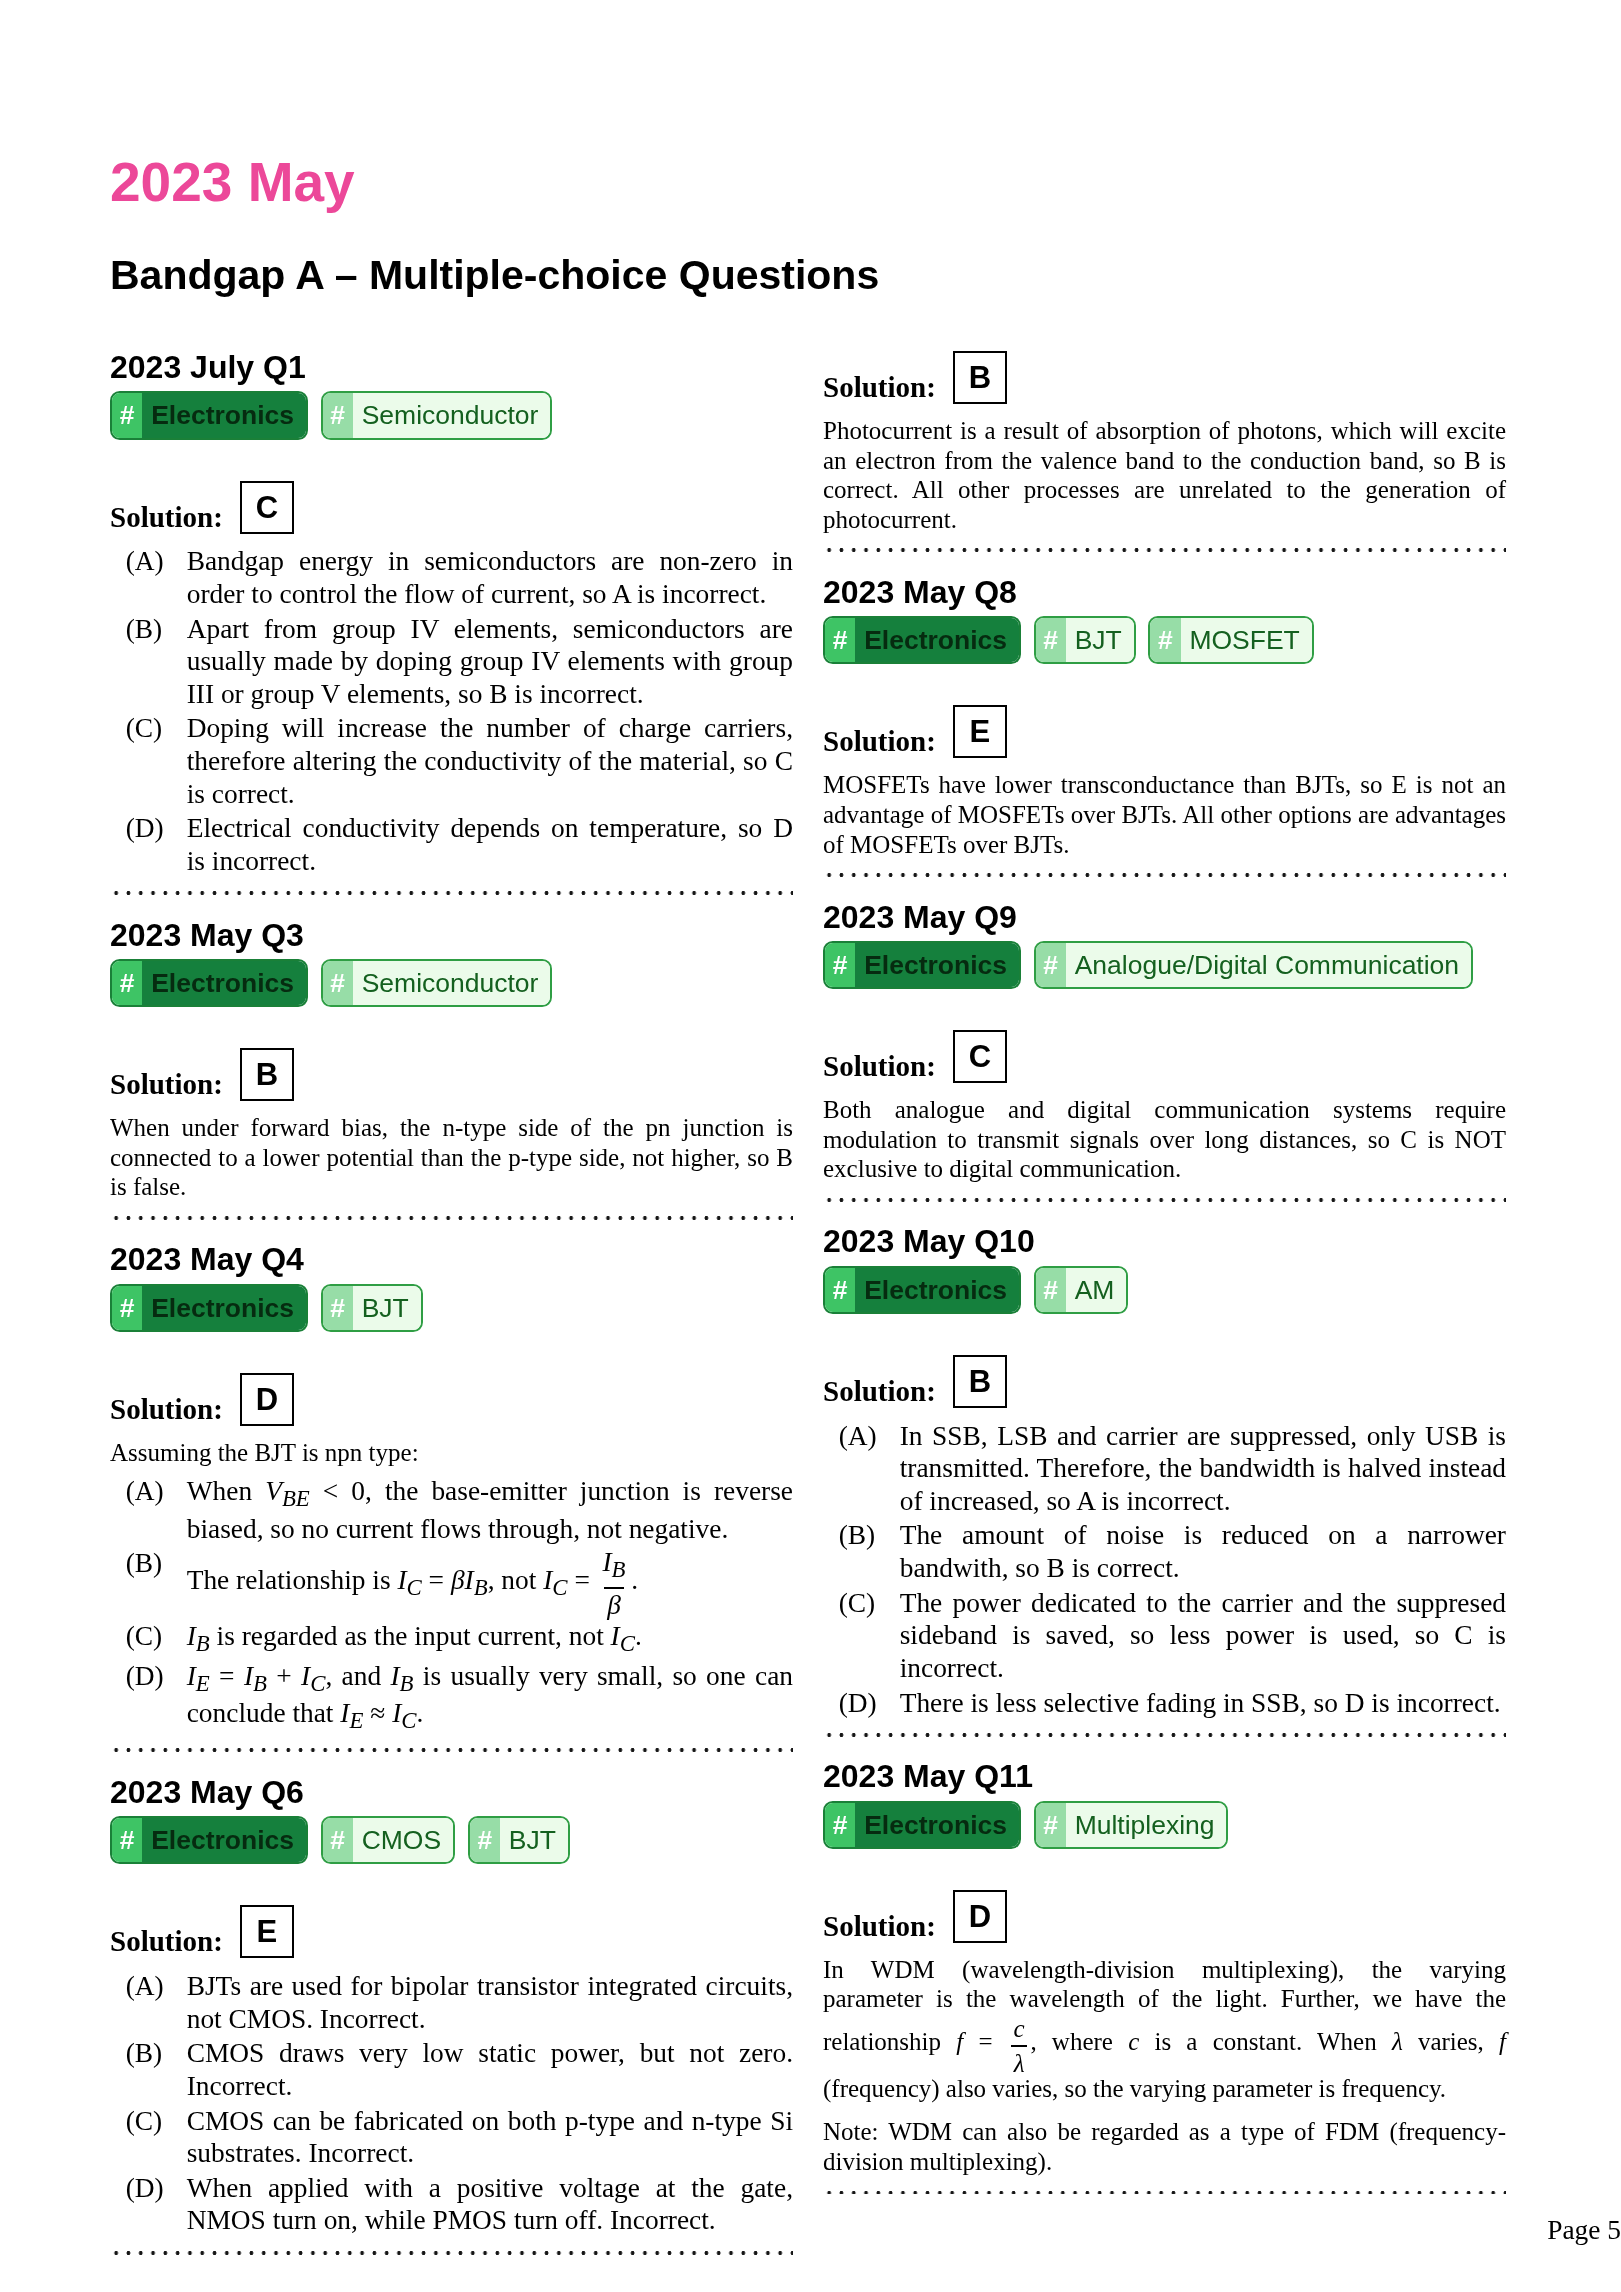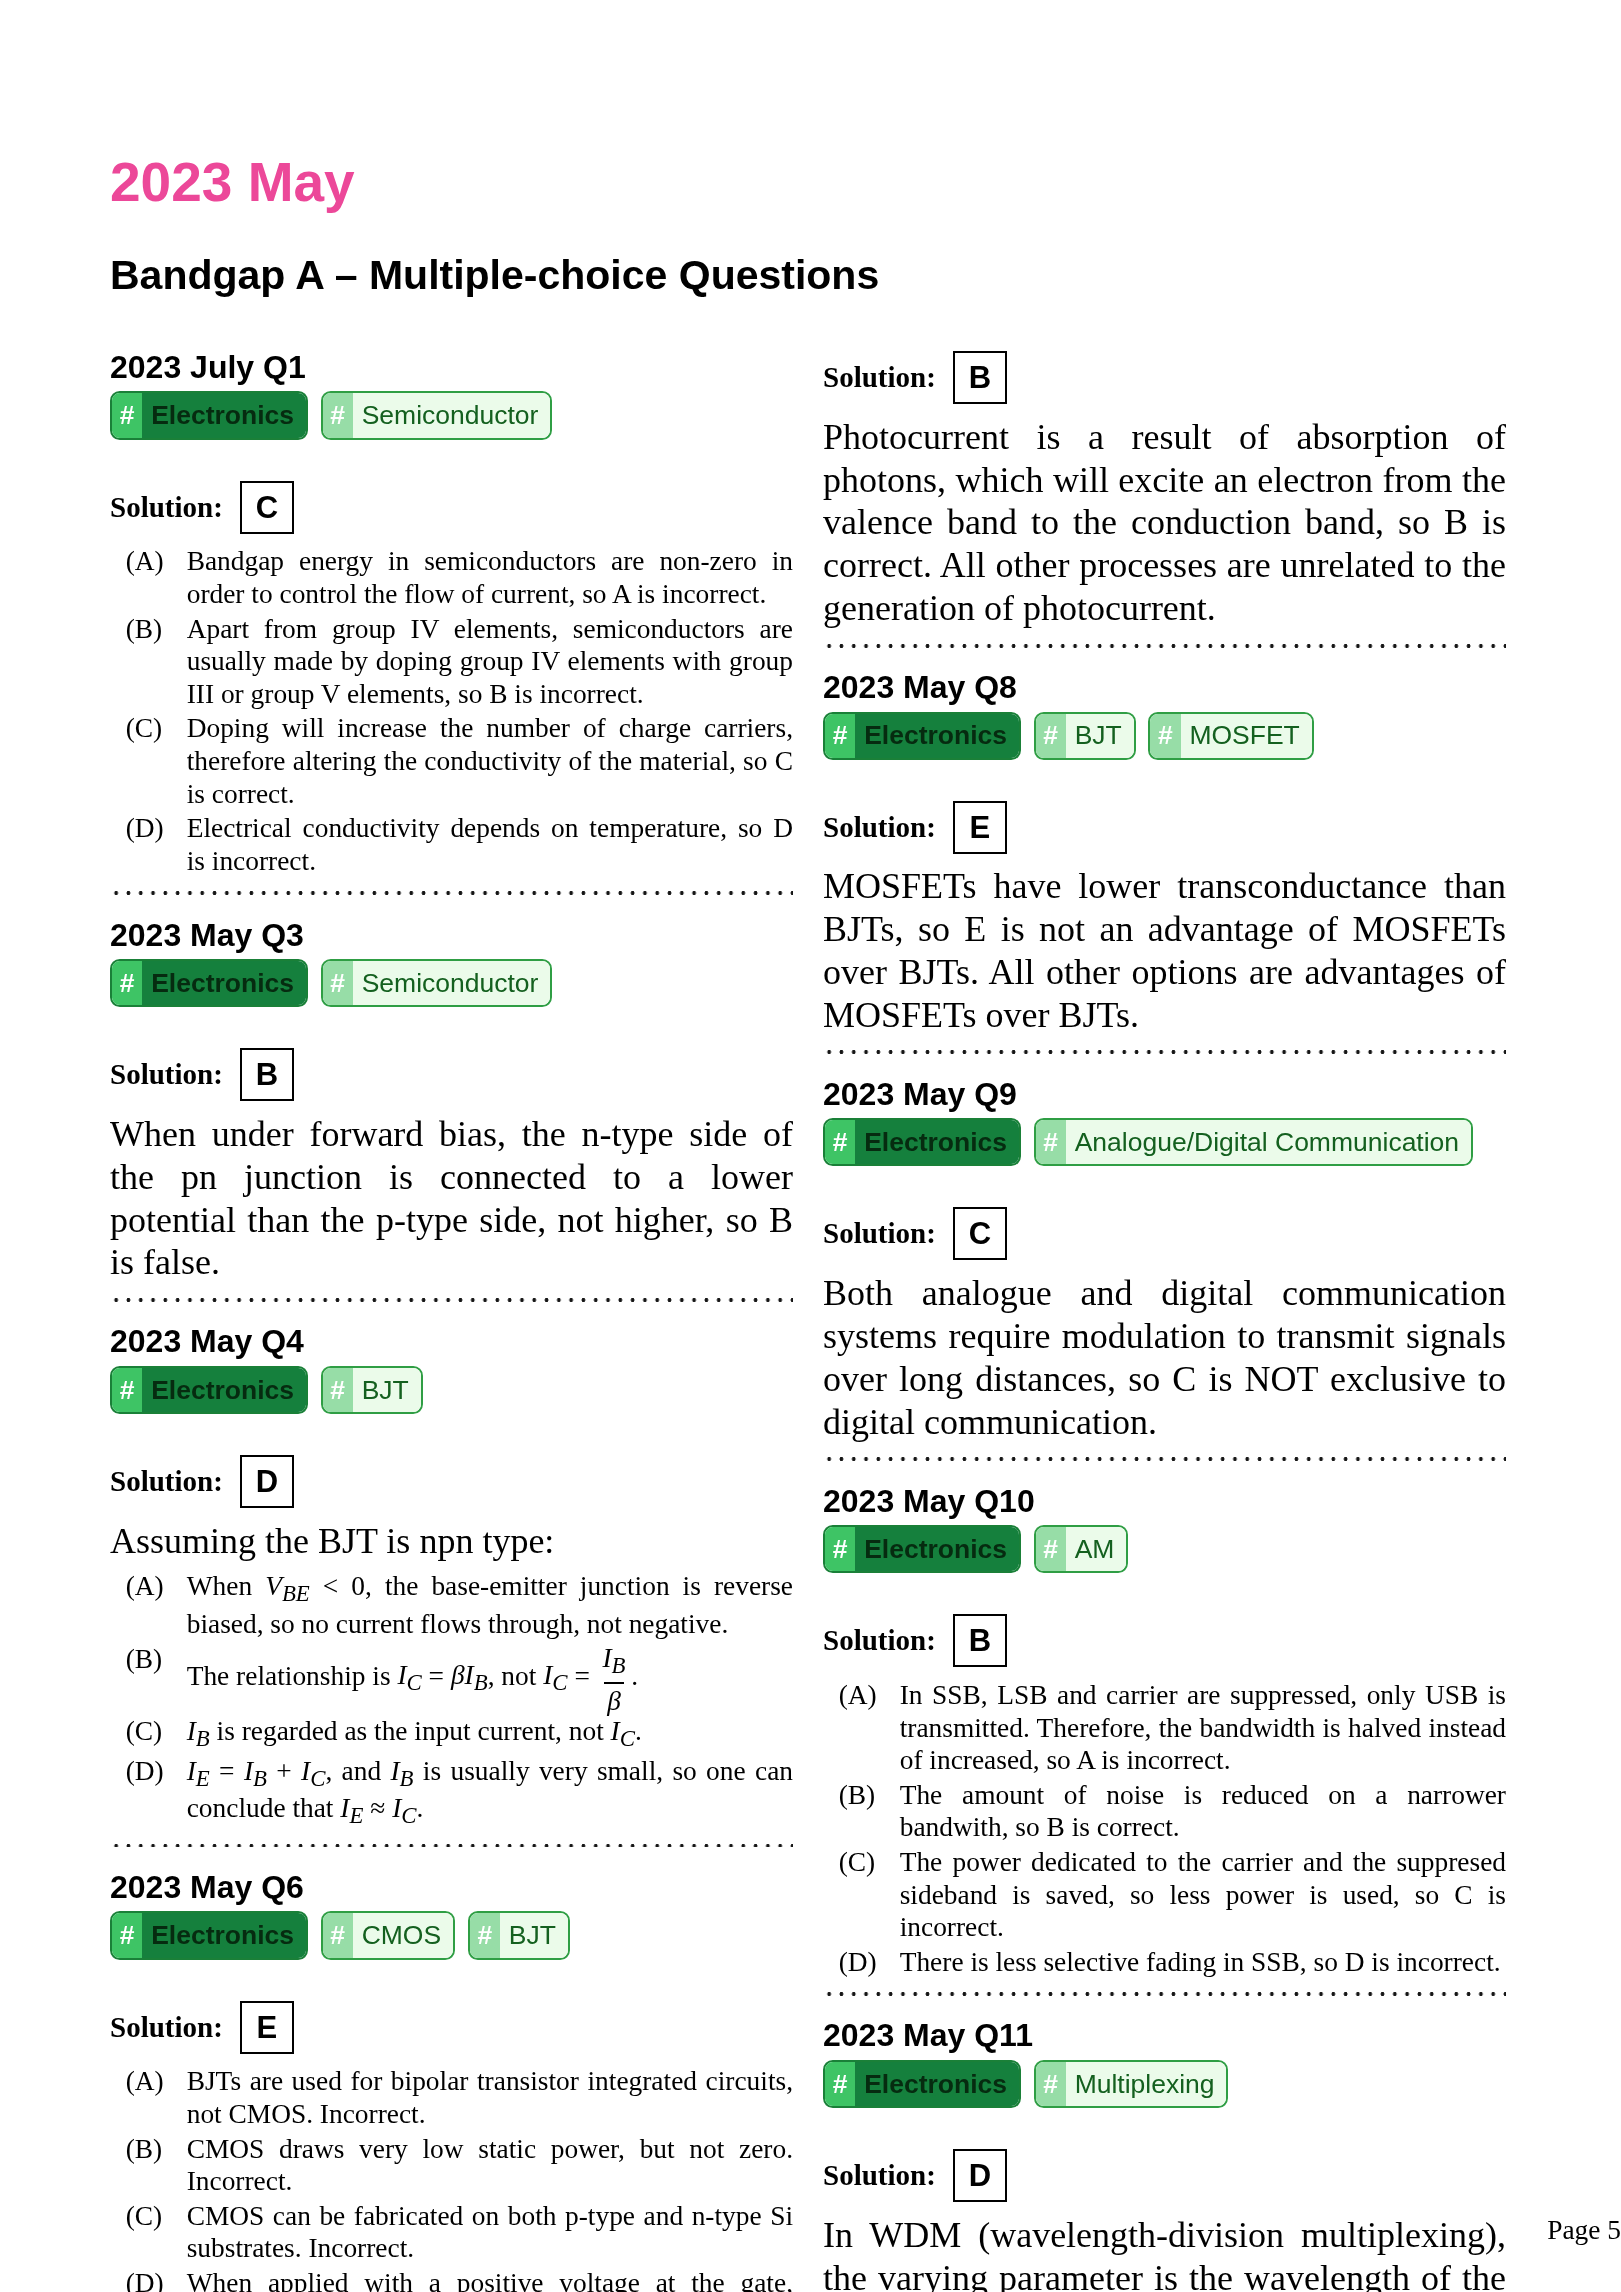--- a/index.html
+++ b/index.html
@@ -17,27 +17,27 @@
         font-family:"Liberation Sans",sans-serif;font-size:26.5px;line-height:1;}
   .chip-hash{display:flex;align-items:center;padding:8.8px 7.8px;color:#fff;font-weight:700;}
   .chip-label{display:flex;align-items:center;padding:8.8px 11.8px 8.8px 8.8px;}
   .chip-primary{border-color:#1a8038;}
   .chip-primary .chip-hash{background:#3ec465;}
   .chip-primary .chip-label{background:#15803d;color:#062b10;font-weight:700;}
   .chip-topic{border-color:#2f9e44;}
   .chip-topic .chip-hash{background:#97dda7;}
   .chip-topic .chip-label{background:#ebfbea;color:#14601f;}
 
-  .solrow{display:flex;align-items:center;gap:16.7px;margin:0 0 11.8px;}
+  .solrow{display:flex;align-items:flex-end;gap:16.7px;margin:0 0 11.8px;}
   .sollabel{font-weight:700;font-size:29px;}
   .solbox{height:49px;min-width:37px;padding:0 6.9px;border:2.9px solid #000;background:#fff;
           display:inline-flex;align-items:center;justify-content:center;
           font:700 31px/1 "Liberation Sans",sans-serif;}
 
-  .para{font-size:36px;line-height:1.19;text-align:justify;margin:0 0 7.8px;}
+  .para{font-size:25px;line-height:1.19;text-align:justify;margin:0 0 7.8px;}
   .note{margin-top:13.7px;}
   .options{margin:2px 0 0;}
   .opt{display:grid;grid-template-columns:61px 1fr;padding-left:15.7px;
        font-size:27.4px;line-height:1.19;margin:0 0 2px;}
   .opt .obody{text-align:justify;}
 
   .frac{display:inline-flex;flex-direction:column;align-items:center;vertical-align:middle;
         line-height:1;margin:0 2.9px;transform:translateY(2px);}
   .frac .fnum{padding:0 2.9px 3.9px;}
   .frac .fden{border-top:2px solid #000;padding:3.9px 2.9px 0;}

